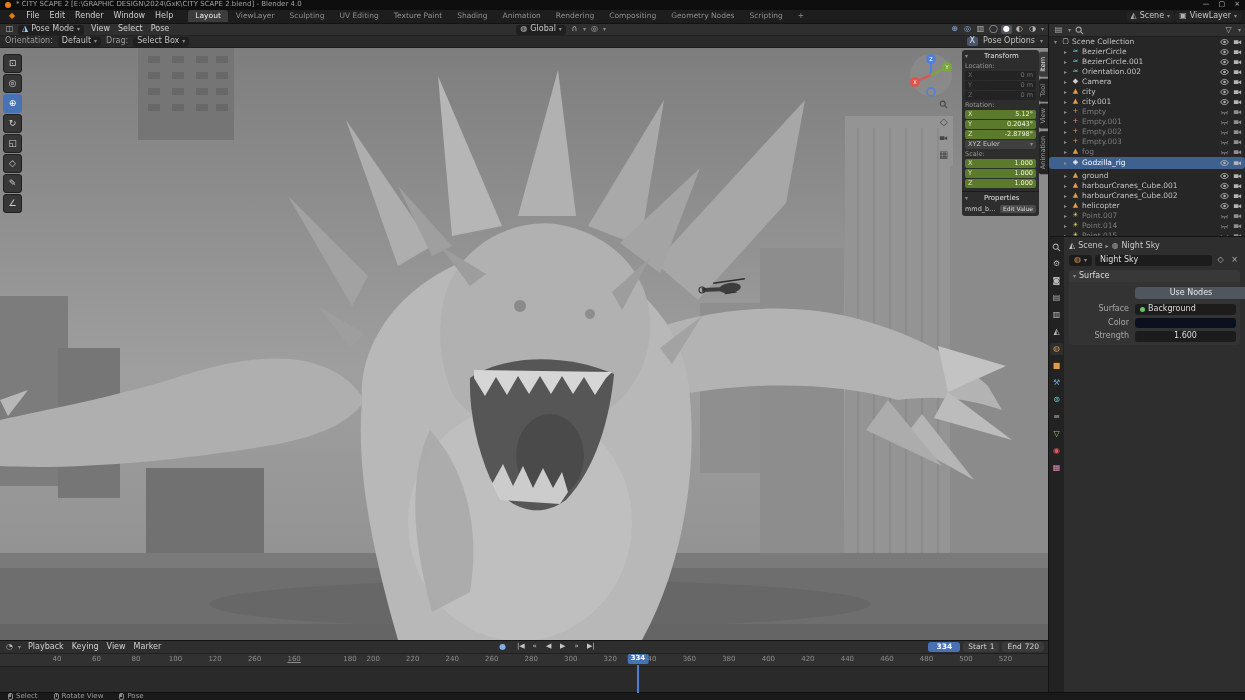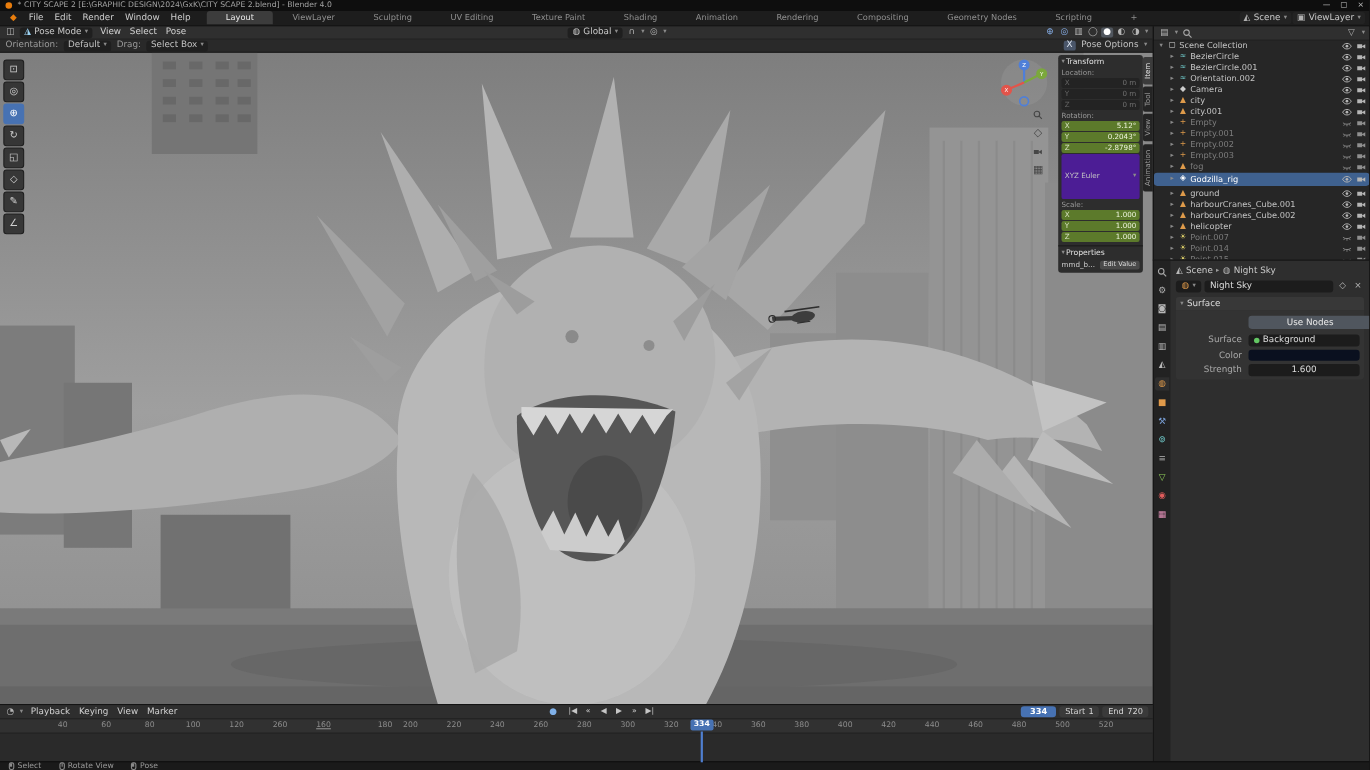--- a/index.html
+++ b/index.html
@@ -8,21 +8,21 @@
   .sp{flex:1}
   .caret{font-size:6px;color:#8b8b8b}
   
   #titlebar{position:absolute;left:0;top:0;width:100%;height:10px;background:#0e0e0e;display:flex;align-items:center;gap:5px;padding:0 5px;box-sizing:border-box;font-size:7px;color:#a2a2a2}
   .app-dot{width:6px;height:6px;border-radius:50%;background:#e87d0d;flex:0 0 auto}
   #win-controls{margin-left:auto;display:flex;gap:9px;color:#c2c2c2}
   
   #topbar{position:absolute;left:0;top:10px;width:100%;height:14px;display:flex;align-items:flex-end;padding:0 4px;box-sizing:border-box;background:#1d1d1d;border-bottom:1px solid #131313;gap:1px}
   #topbar>*{margin-bottom:1px}
   .menu-item{padding:1px 5px;color:#cdcdcd;border-radius:2px}
-  .tab{padding:2px 17px;color:#8f8f8f;border-radius:3px 3px 0 0;white-space:nowrap;font-size:7.5px}
+  .tab{padding:2px 7px;color:#8f8f8f;border-radius:3px 3px 0 0;white-space:nowrap;font-size:7.5px}
   .tab.active{background:#3c3c3c;color:#ececec}
   .sel{display:flex;align-items:center;gap:3px;background:#232323;border-radius:3px;padding:1px 4px;margin-bottom:2px}
   .sel .ic{color:#b0b0b0}
   
   #vp-header{position:absolute;left:0;top:24px;width:1048px;height:12px;background:#2f2f2f;border-bottom:1px solid #232323;display:flex;align-items:center;gap:3px;padding:0 4px;box-sizing:border-box}
   #vp-tools{position:absolute;left:0;top:36px;width:1048px;height:12px;background:#292929;border-bottom:1px solid #1d1d1d;display:flex;align-items:center;gap:5px;padding:0 5px;box-sizing:border-box;color:#c2c2c2}
   .pill{display:inline-flex;align-items:center;gap:3px;background:#1f1f1f;border-radius:3px;padding:0 4px;height:10px}
   .hmenu{padding:0 4px;color:#d2d2d2}
   .hicon{min-width:11px;text-align:center;color:#b5b5b5;font-size:8px}
   .hicon.active{color:#8ab4f0}
@@ -34,28 +34,28 @@
   
   #vp-toolbar{position:absolute;left:3px;top:54px;display:flex;flex-direction:column;gap:1px}
   .tool{width:17px;height:17px;background:rgba(43,43,43,.88);border:1px solid #1f1f1f;border-radius:3px;display:flex;align-items:center;justify-content:center;color:#cfcfcf;font-size:9px}
   .tool.active{background:#4772b3;border-color:#4772b3;color:#fff}
   
   #gizmo{position:absolute;left:908px;top:52px}
   #vp-nav{position:absolute;left:939px;top:100px;display:flex;flex-direction:column;gap:7px;align-items:center}
   .nav-i{color:#464646;font-size:10px;display:flex;align-items:center;justify-content:center}
   
   #npanel{position:absolute;left:962px;top:50px;width:77px;background:rgba(38,38,38,.93);border-radius:3px;padding:3px;box-sizing:border-box;font-size:6.5px;color:#cfcfcf}
-  .np-title{font-size:7px;color:#e2e2e2;display:flex;gap:1px;align-items:flex-start;margin-bottom:2px}
+  .np-title{font-size:7px;color:#e2e2e2;display:flex;gap:16px;align-items:flex-start;margin-bottom:2px}
   .np-lbl{color:#989898;margin:2px 0 1px}
   .np-row{display:flex;align-items:center;height:9px;background:#232323;border-radius:2px;margin-bottom:1px;padding:0 3px}
   .np-row.key{background:#5c7a2b;color:#eef4dd}
   .np-row.dim{color:#717171}
   .np-axis{width:7px;opacity:.85}
   .np-val{flex:1;text-align:right}
-  .np-dd{display:flex;justify-content:space-between;align-items:center;height:9px;background:#4c1d95;border-radius:2px;padding:16px 3px;margin:1px 0 0;color:#c5c5c5}
+  .np-dd{display:flex;justify-content:space-between;align-items:center;height:9px;background:#404040;border-radius:2px;padding:0 3px;margin:1px 0 0;color:#c5c5c5}
   .np-sep{height:1px;background:#1a1a1a;margin:3px -3px}
   .np-proprow{display:flex;align-items:center;justify-content:space-between;gap:2px;margin-top:1px}
   .np-btn{background:#4a4a4a;border-radius:2px;padding:1px 3px;color:#ddd;font-size:6px}
   #ntabs{position:absolute;left:1039px;top:52px;width:9px;display:flex;flex-direction:column;gap:2px}
   .ntab{writing-mode:vertical-rl;transform:rotate(180deg);background:#242424;color:#9a9a9a;font-size:6.5px;padding:5px 1px;border-radius:0 2px 2px 0;width:9px;box-sizing:border-box;text-align:center}
   .ntab.active{background:#3b3b3b;color:#e8e8e8}
   
   #outliner{position:absolute;left:1048px;top:24px;width:197px;height:212px;background:#262626;border-left:1px solid #141414;box-sizing:border-box;overflow:hidden}
   #ol-header{height:12px;background:#2f2f2f;border-bottom:1px solid #1f1f1f;display:flex;align-items:center;gap:4px;padding:0 4px}
   .ol-row{display:flex;align-items:center;height:10px;gap:2px;color:#c3c3c3;font-size:7.5px;padding-right:3px}

